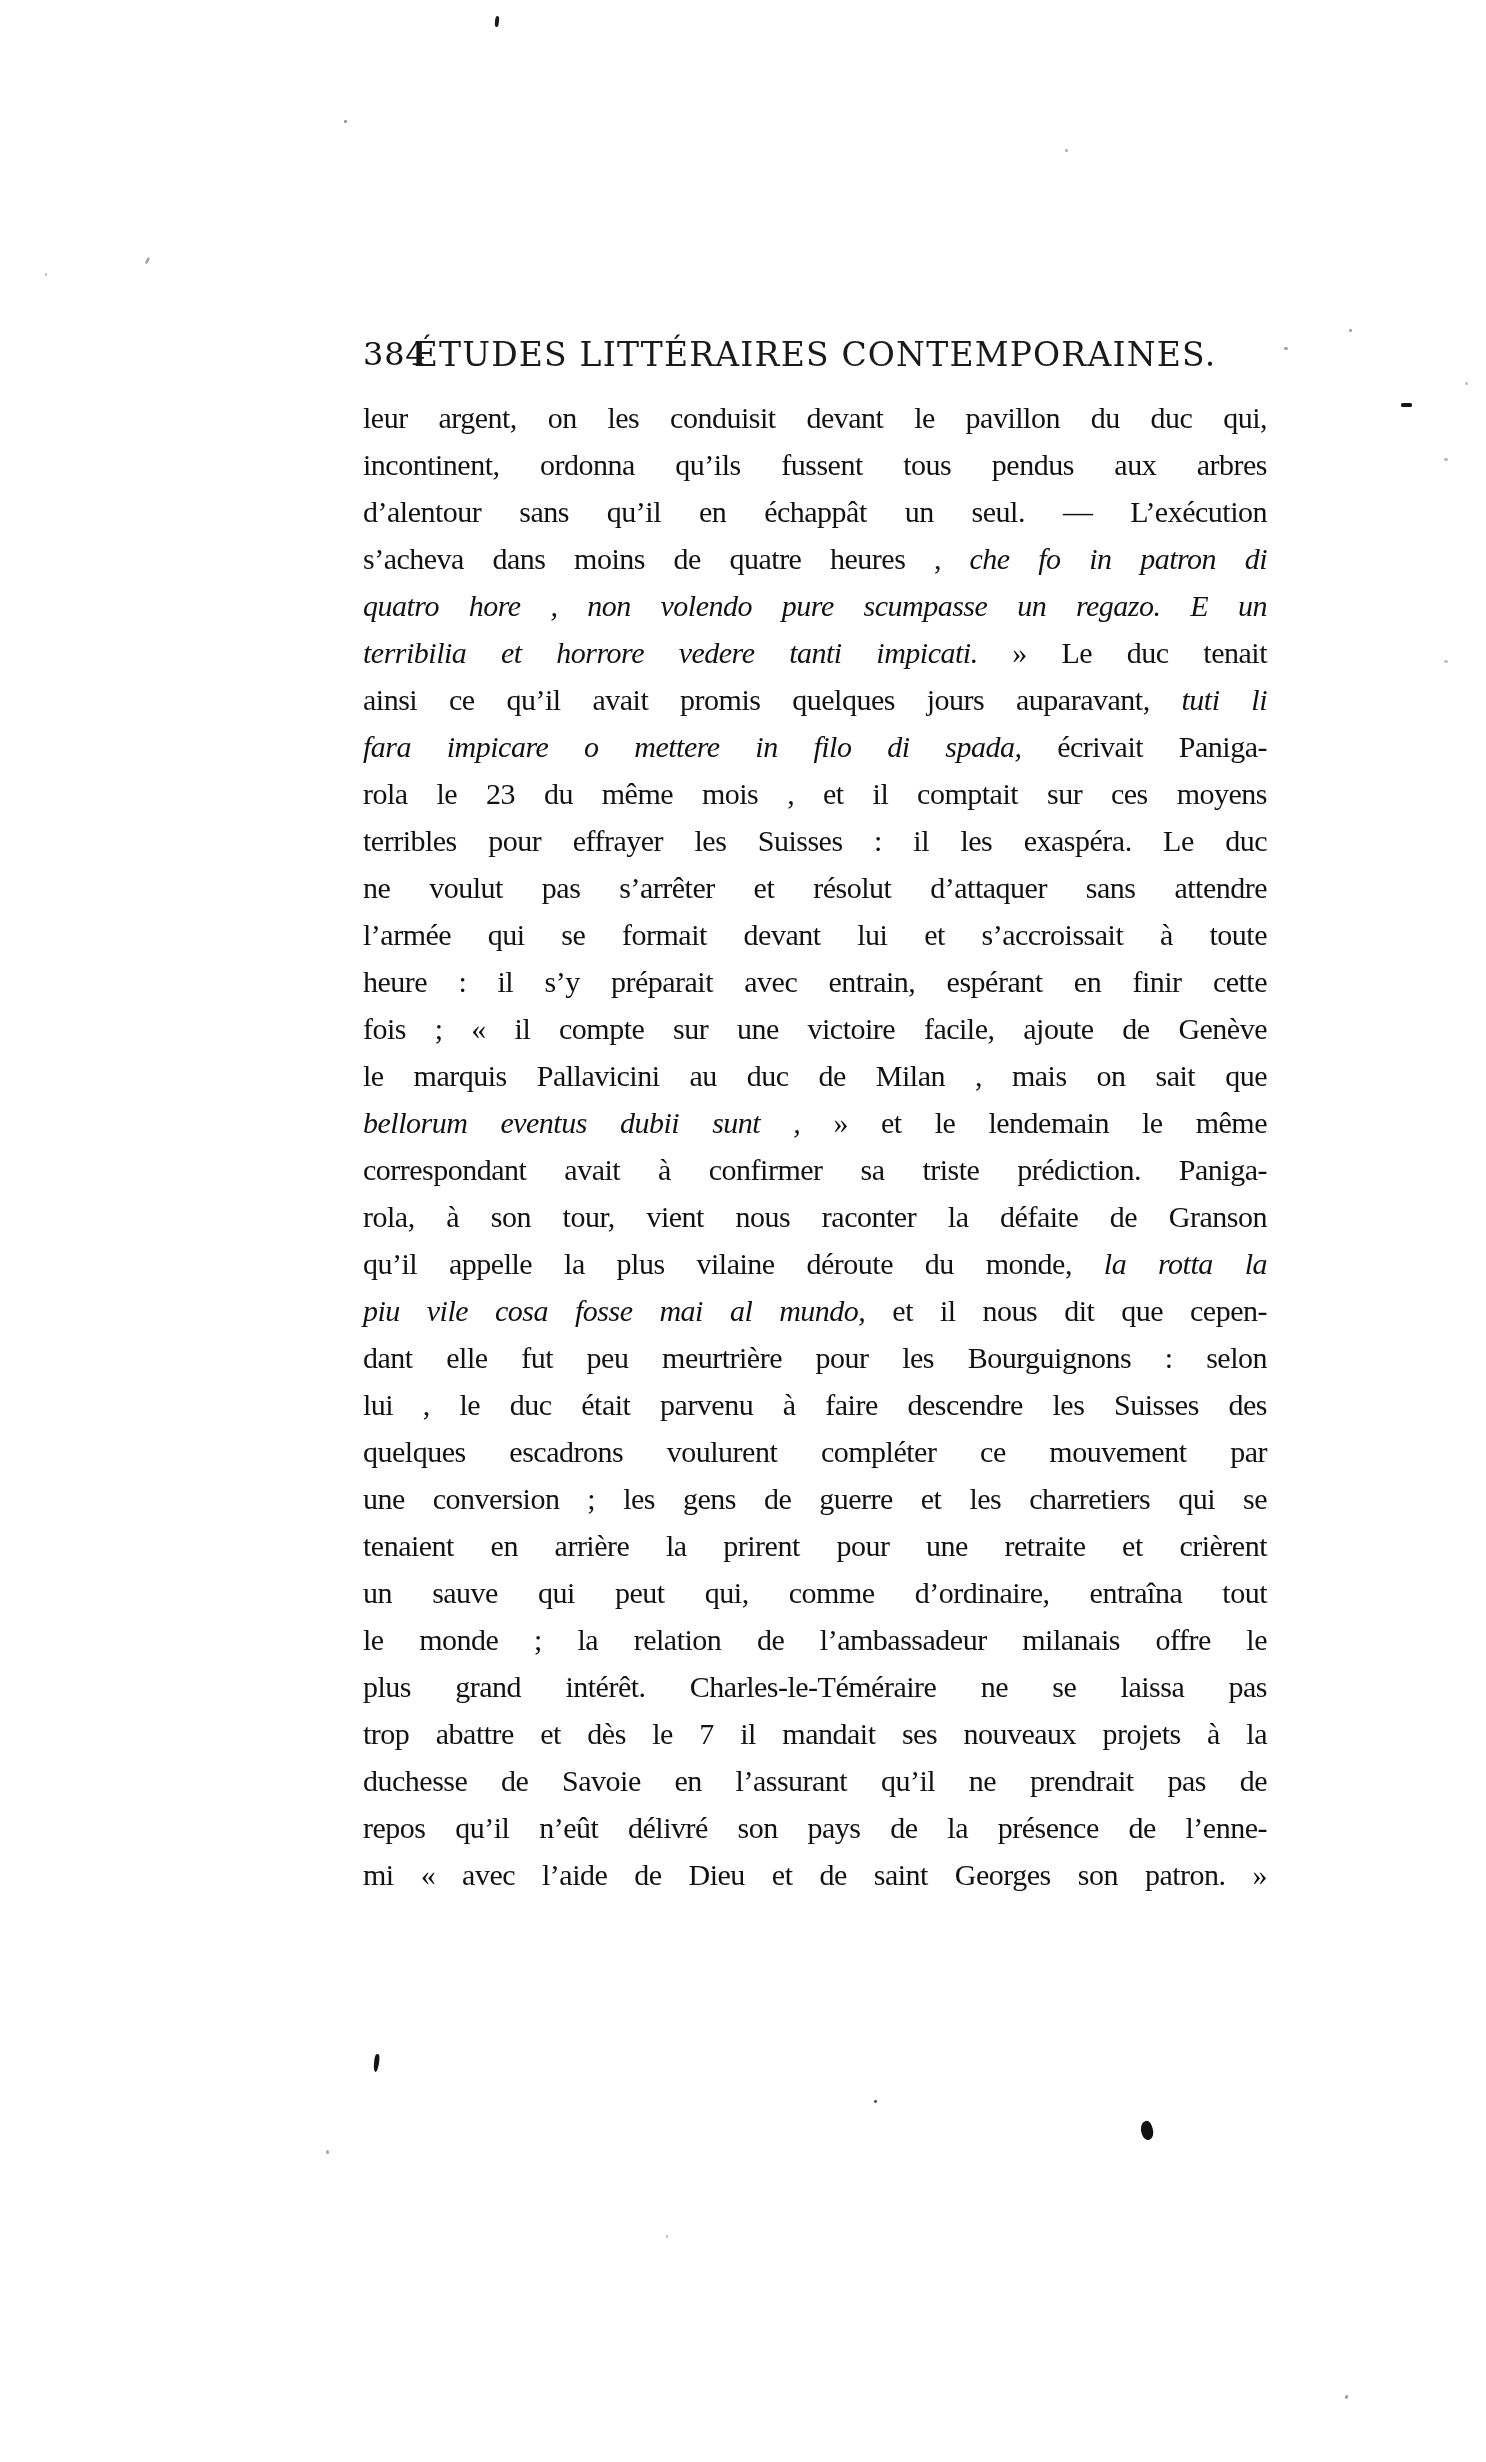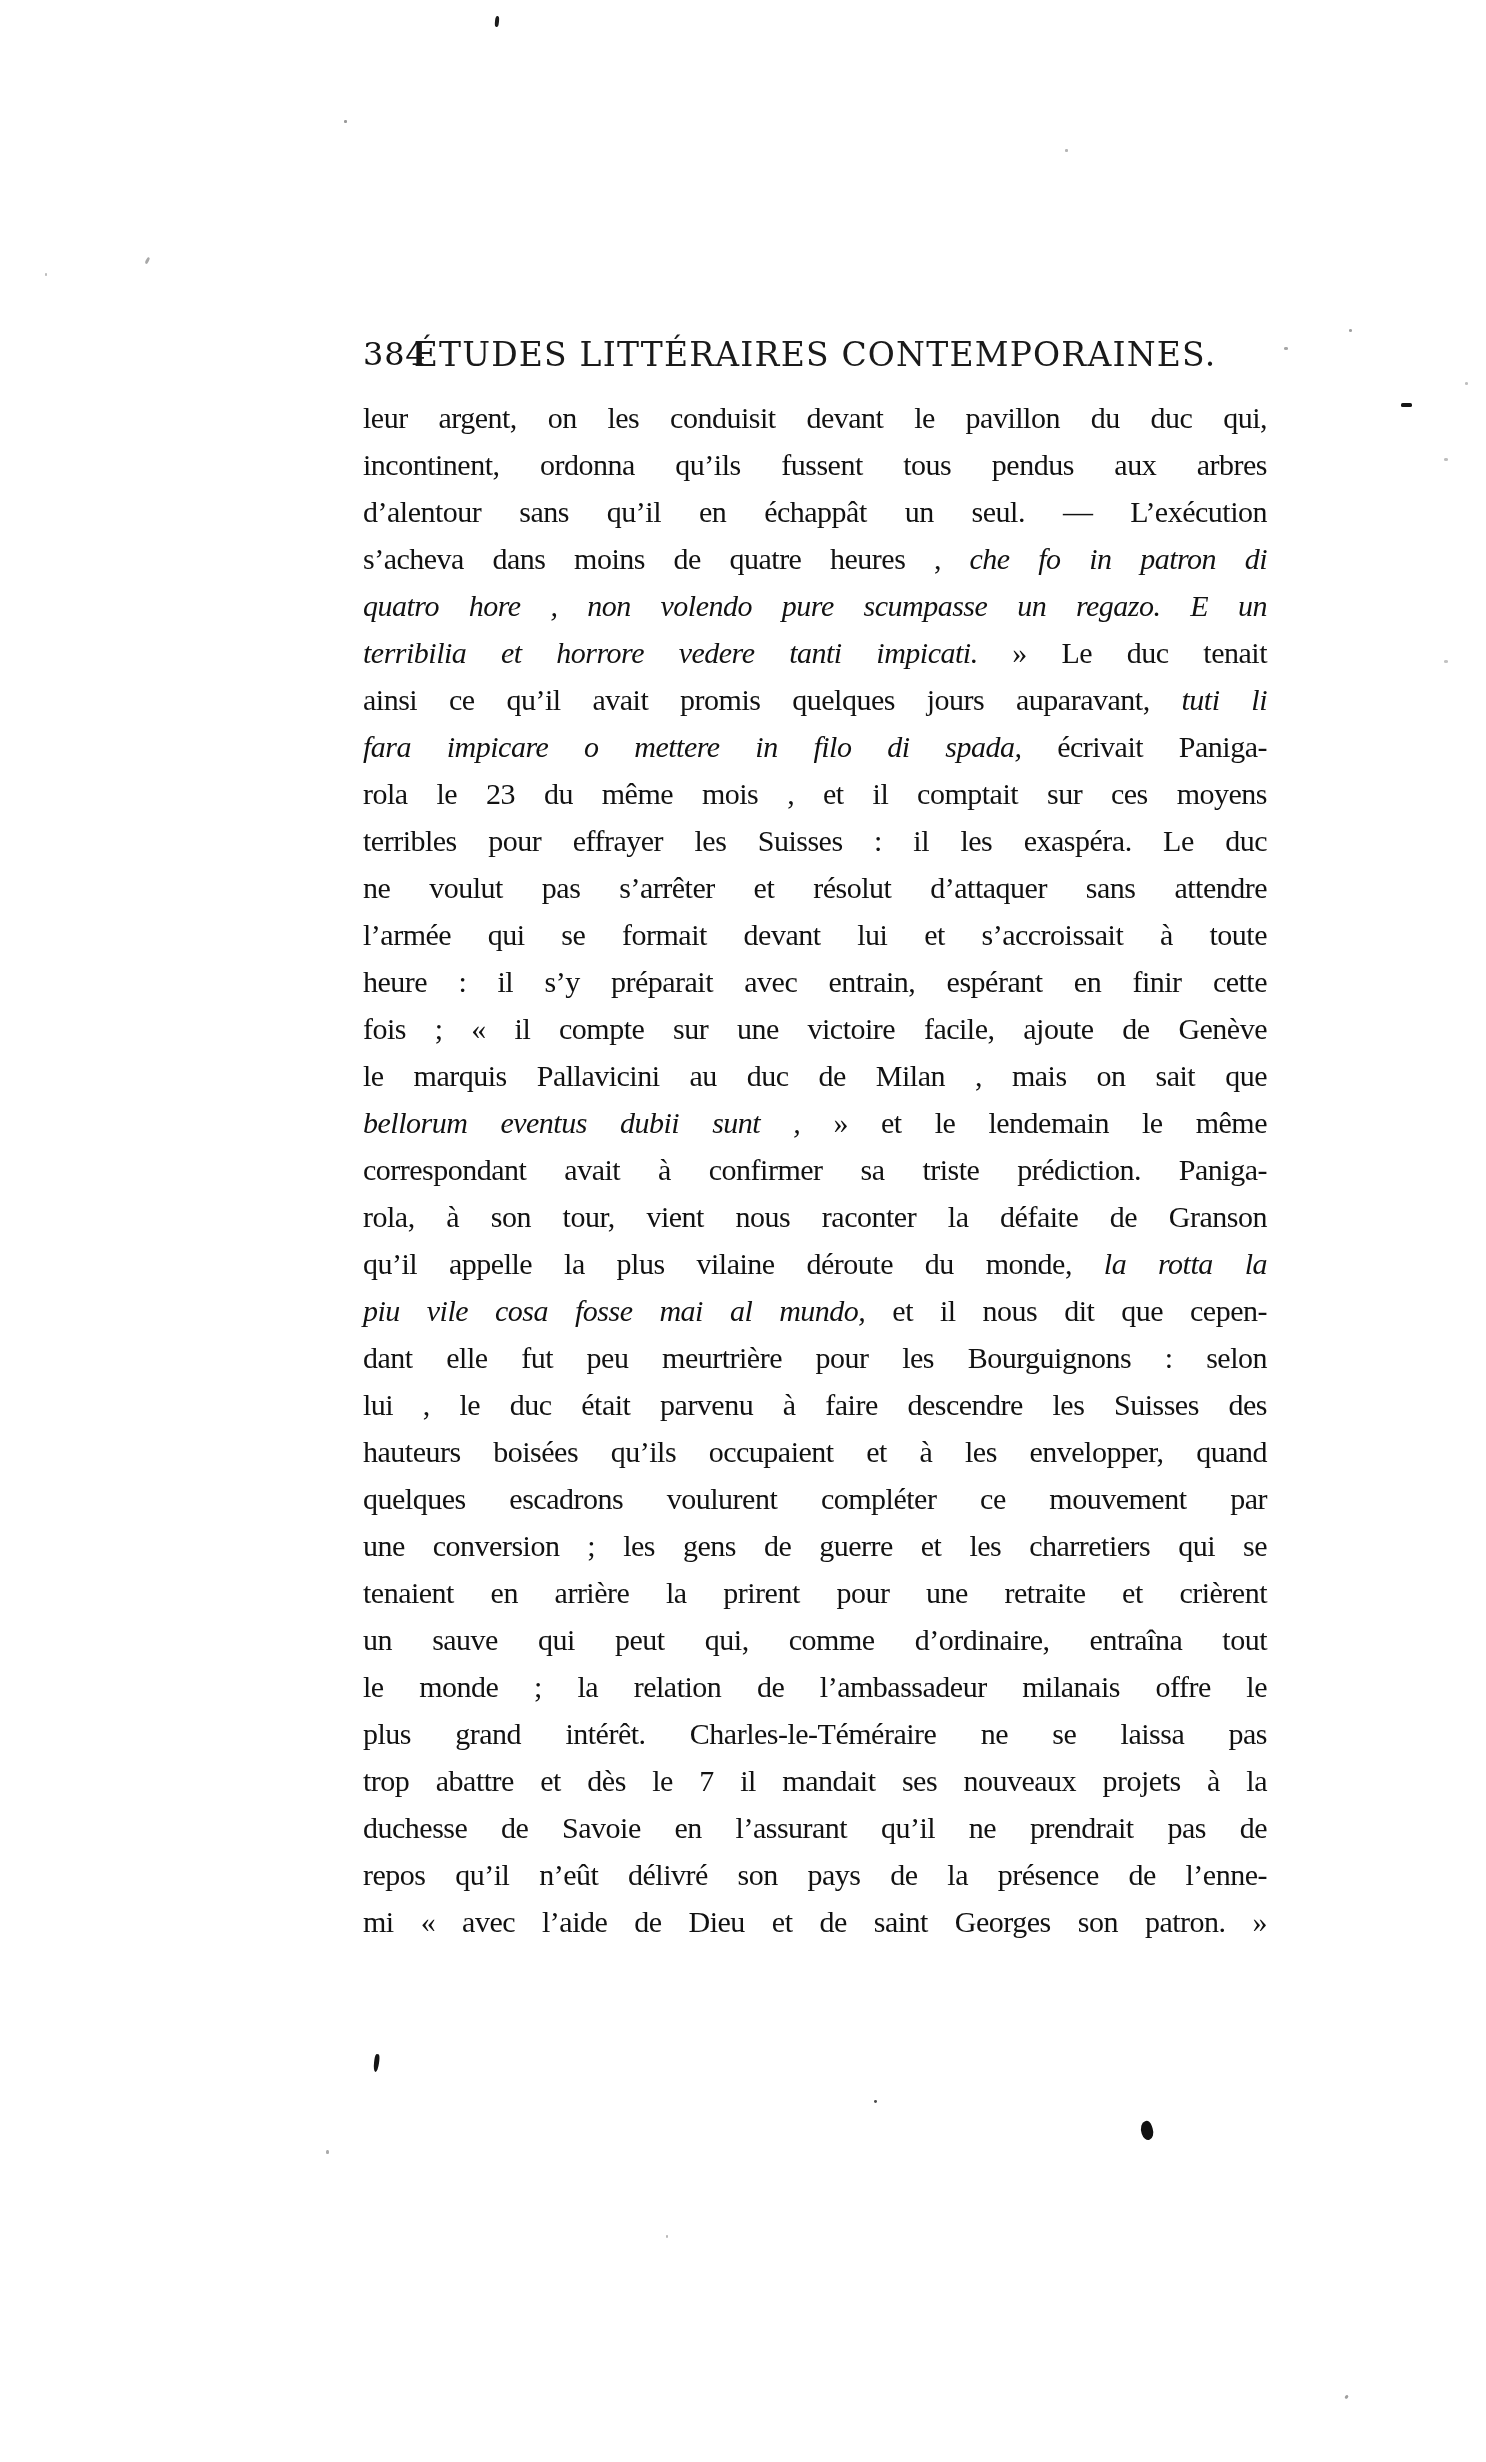--- a/index.html
+++ b/index.html
@@ -107,21 +107,20 @@
         <div class="line"><span>heure : il s’y préparait avec entrain, espérant en finir cette</span></div>
         <div class="line"><span>fois ; « il compte sur une victoire facile, ajoute de Genève</span></div>
         <div class="line"><span>le marquis Pallavicini au duc de Milan , mais on sait que</span></div>
         <div class="line"><span class="it">bellorum eventus dubii sunt , </span><span>» et le lendemain le même</span></div>
         <div class="line"><span>correspondant avait à confirmer sa triste prédiction. Paniga-</span></div>
         <div class="line"><span>rola, à son tour, vient nous raconter la défaite de Granson</span></div>
         <div class="line"><span>qu’il appelle la plus vilaine déroute du monde, </span><span class="it">la rotta la</span></div>
         <div class="line"><span class="it">piu vile cosa fosse mai al mundo,</span><span> et il nous dit que cepen-</span></div>
         <div class="line"><span>dant elle fut peu meurtrière pour les Bourguignons : selon</span></div>
         <div class="line"><span>lui , le duc était parvenu à faire descendre les Suisses des</span></div>
-        <div class="line"><span>hauteurs boisées qu’ils occupaient et à les envelopper, quand</span></div>
         <div class="line"><span>quelques escadrons voulurent compléter ce mouvement par</span></div>
         <div class="line"><span>une conversion ; les gens de guerre et les charretiers qui se</span></div>
         <div class="line"><span>tenaient en arrière la prirent pour une retraite et crièrent</span></div>
         <div class="line"><span>un sauve qui peut qui, comme d’ordinaire, entraîna tout</span></div>
         <div class="line"><span>le monde ; la relation de l’ambassadeur milanais offre le</span></div>
         <div class="line"><span>plus grand intérêt. Charles-le-Téméraire ne se laissa pas</span></div>
         <div class="line"><span>trop abattre et dès le 7 il mandait ses nouveaux projets à la</span></div>
         <div class="line"><span>duchesse de Savoie en l’assurant qu’il ne prendrait pas de</span></div>
         <div class="line"><span>repos qu’il n’eût délivré son pays de la présence de l’enne-</span></div>
         <div class="line"><span>mi « avec l’aide de Dieu et de saint Georges son patron. »</span></div>

